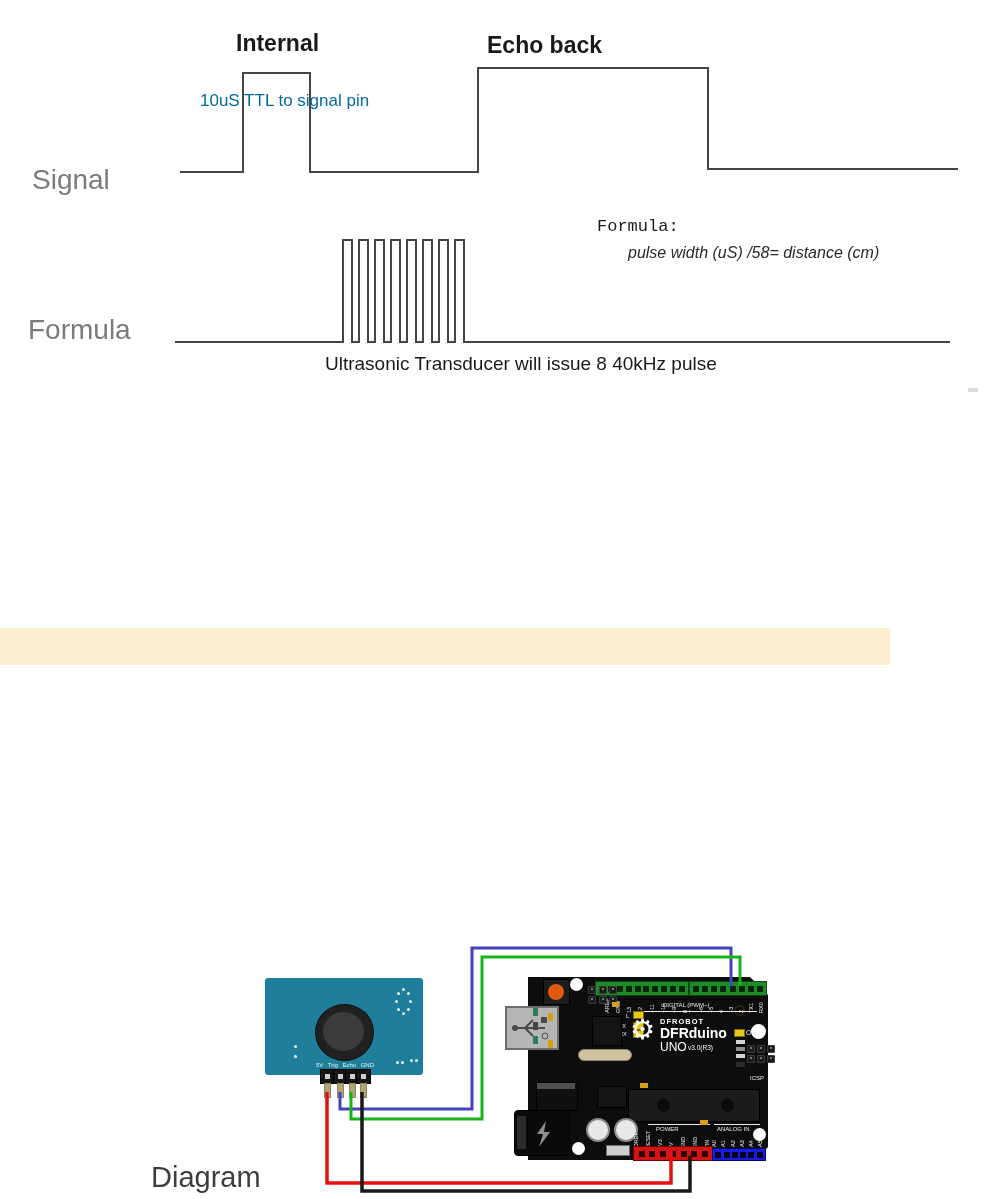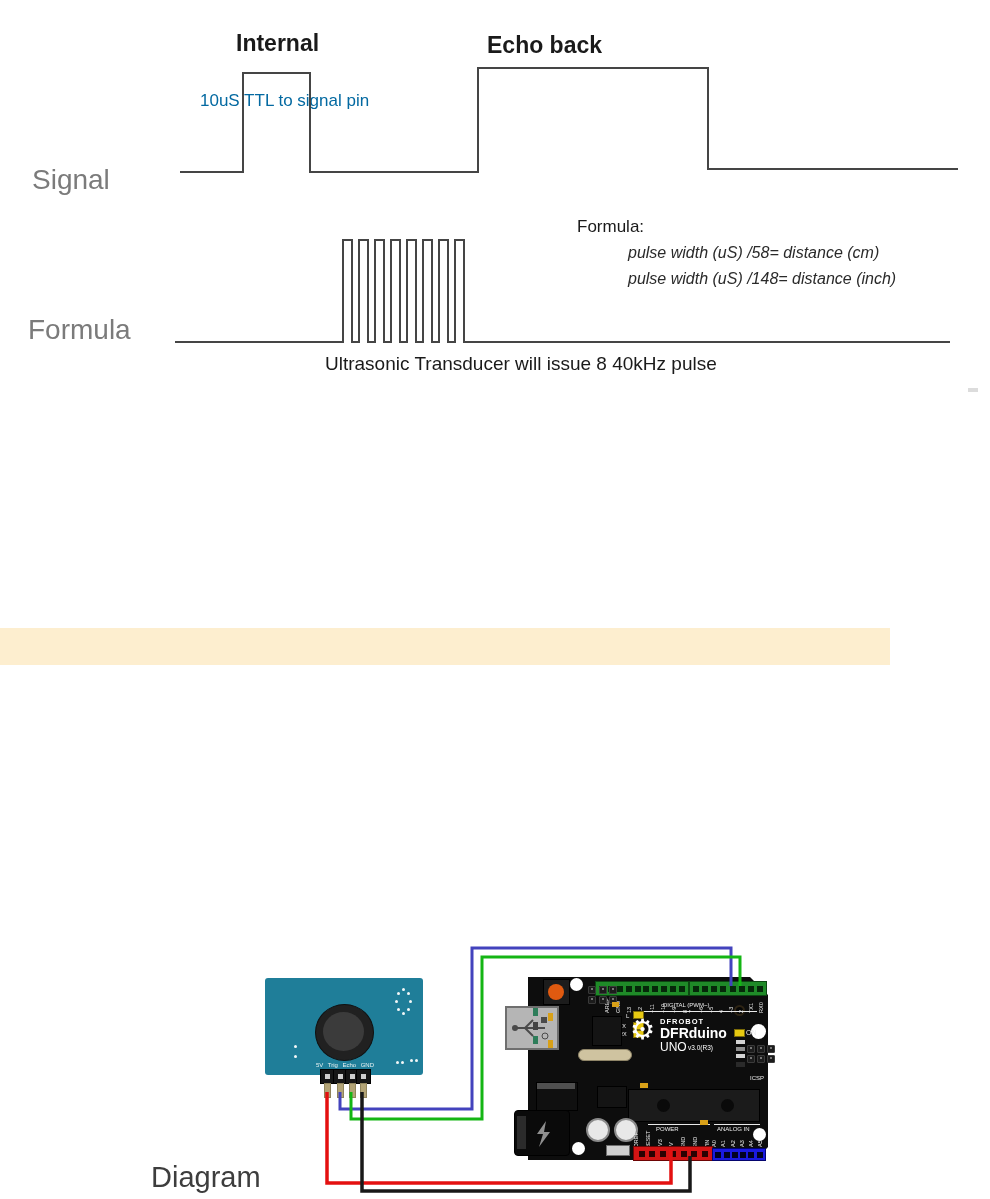--- a/index.html
+++ b/index.html
@@ -59,23 +59,22 @@
 </style>
 </head>
 <body>
 
 <div class="abs" style="left:0;top:0;width:990px;height:400px;">
   <div class="abs wave-title" style="left:236px;top:30px;">Internal</div>
   <div class="abs wave-title" style="left:487px;top:32px;">Echo back</div>
   <div class="abs wave-note" style="left:200px;top:91px;">10uS TTL to signal pin</div>
   <div class="abs rail-label" style="left:32px;top:164px;">Signal</div>
   <div class="abs rail-label" style="left:28px;top:314px;">Formula</div>
-  <div class="abs formula-title" style="left:577px;top:217px;">Formula:</div>
+  <div class="abs formula-title" style="left:597px;top:217px;font-family:Liberation Mono, monospace;">Formula:</div>
   <div class="abs formula-line" style="left:628px;top:244px;">pulse width (uS) /58= distance (cm)</div>
-  <div class="abs formula-line" style="left:628px;top:270px;">pulse width (uS) /148= distance (inch)</div>
   <div class="abs burst-caption" style="left:325px;top:353px;">Ultrasonic Transducer will issue 8 40kHz pulse</div>
 
   <svg class="overlay" width="990" height="400">
     <polyline fill="none" stroke-width="2" points="180,172 243,172 243,73 310,73 310,172 478,172 478,68 708,68 708,169 958,169" stroke="#454545"></polyline>
     <polyline fill="none" stroke-width="2" points="175,342 343,342 343,240 352,240 352,342 359,342 359,240 368,240 368,342 375,342 375,240 384,240 384,342 391,342 391,240 400,240 400,342 407,342 407,240 416,240 416,342 423,342 423,240 432,240 432,342 439,342 439,240 448,240 448,342 455,342 455,240 464,240 464,342 950,342" stroke="#454545"></polyline>
   </svg>
 
   <div class="abs" style="left:968px;top:388px;width:10px;height:4px;background:#dcdcdc;"></div>
 </div>
 

